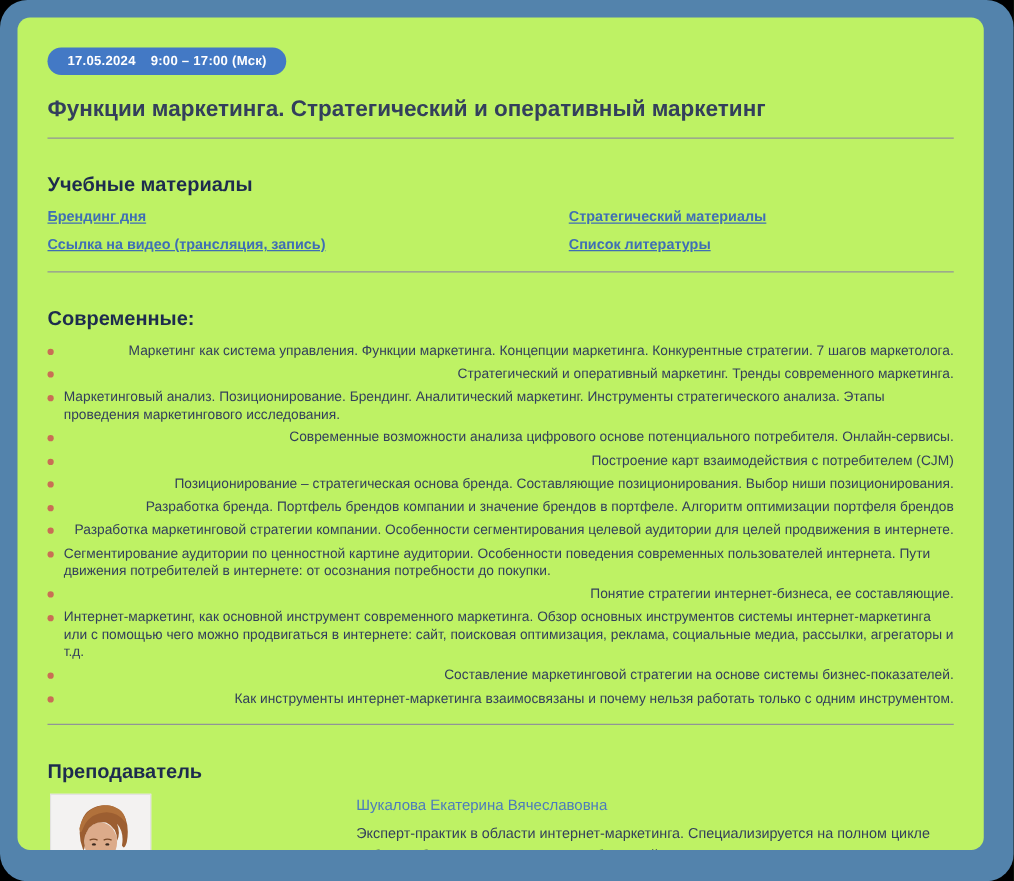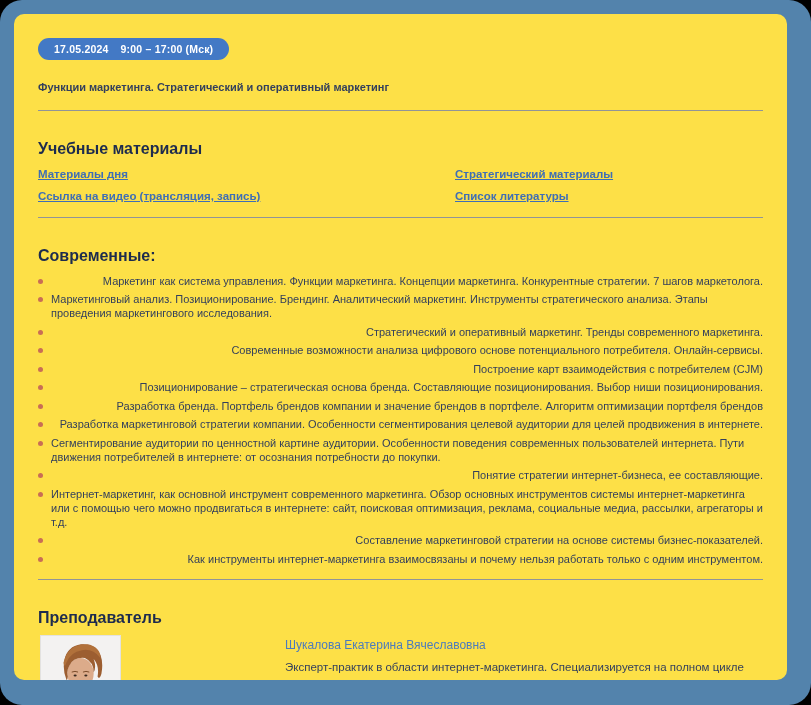--- a/index.html
+++ b/index.html
@@ -1,20 +1,20 @@
 <!DOCTYPE html>
 <html lang="ru"><head>
 <meta charset="utf-8">
 <style>
   html,body{margin:0;padding:0;background:#000;}
   body{width:811px;height:705px;font-family:"Liberation Sans",sans-serif;}
   .frame{position:relative;width:811px;height:705px;background:#5383ac;border-radius:22px;overflow:hidden;}
-  .card{position:absolute;left:14px;top:14px;width:773px;height:666px;background:#fde047;border-radius:10px;box-sizing:border-box;padding:24px 24px 0 24px;overflow:hidden;}
+  .card{position:absolute;left:14px;top:14px;width:773px;height:666px;background:#bef264;border-radius:10px;box-sizing:border-box;padding:24px 24px 0 24px;overflow:hidden;}
   .badge{display:inline-flex;align-items:center;gap:12px;background:#4379c5;color:#fff;border-radius:12px;padding:5px 16px;font-size:10.5px;font-weight:700;letter-spacing:.2px;}
-  .title{margin-top:17px;font-size:11px;font-weight:600;color:#333f5c;line-height:20px;}
+  .title{margin-top:17px;font-size:18px;font-weight:600;color:#333f5c;line-height:20px;}
   hr.div{border:none;border-top:1px solid #919497;margin:13px 0 0 0;}
   .sec-heading{margin-top:30px;font-size:16px;font-weight:700;color:#1d2b4e;line-height:16px;}
   .links{margin-top:9px;display:grid;grid-template-columns:417px 1fr;row-gap:6px;}
   .link{font-size:11.5px;font-weight:600;color:#3f6eb5;text-decoration:underline;line-height:16px;cursor:pointer;width:fit-content;}
   .content-list{list-style:none;margin:11px 0 0 0;padding:0;}
   .content-list li{display:flex;gap:8px;font-size:11px;color:#333f5c;line-height:1.27;margin-bottom:4.5px;max-width:725px;justify-content:space-between;}
   .dot{flex:0 0 auto;width:5px;height:5px;border-radius:50%;background:#c96e55;margin-top:4px;}
   .teacher{display:flex;margin-top:9px;}
   .photo{flex:0 0 auto;width:81px;height:122px;margin-left:2px;border:1px solid #e3e2e0;box-sizing:border-box;background:#f3f2f1;}
   .teacher-text{margin-left:164px;width:473px;}
@@ -32,42 +32,42 @@
       <span>9:00 – 17:00 (Мск)</span>
     </div>
 
     <div class="title">Функции маркетинга. Стратегический и оперативный маркетинг</div>
 
     <hr class="div">
 
     <div class="sec-heading">Учебные материалы</div>
 
     <div class="links">
-      <a class="link">Материалы дня</a>
+      <a class="link">Брендинг дня</a>
       <a class="link">Стратегический материалы</a>
       <a class="link">Ссылка на видео (трансляция, запись)</a>
       <a class="link">Список литературы</a>
     </div>
 
     <hr class="div">
 
     <div class="sec-heading">Современные:</div>
 
     <ul class="content-list">
       <li>
           <span class="dot"></span>
           <span>Маркетинг как система управления. Функции маркетинга. Концепции маркетинга. Конкурентные стратегии. 7 шагов маркетолога.</span>
         </li>
       <li>
           <span class="dot"></span>
-          <span>Маркетинговый анализ. Позиционирование. Брендинг. Аналитический маркетинг. Инструменты стратегического анализа. Этапы проведения маркетингового исследования.</span>
+          <span>Стратегический и оперативный маркетинг. Тренды современного маркетинга.</span>
         </li>
       <li>
           <span class="dot"></span>
-          <span>Стратегический и оперативный маркетинг. Тренды современного маркетинга.</span>
+          <span>Маркетинговый анализ. Позиционирование. Брендинг. Аналитический маркетинг. Инструменты стратегического анализа. Этапы проведения маркетингового исследования.</span>
         </li>
       <li>
           <span class="dot"></span>
           <span>Современные возможности анализа цифрового основе потенциального потребителя. Онлайн-сервисы.</span>
         </li>
       <li>
           <span class="dot"></span>
           <span>Построение карт взаимодействия с потребителем (CJM)</span>
         </li>
       <li>

